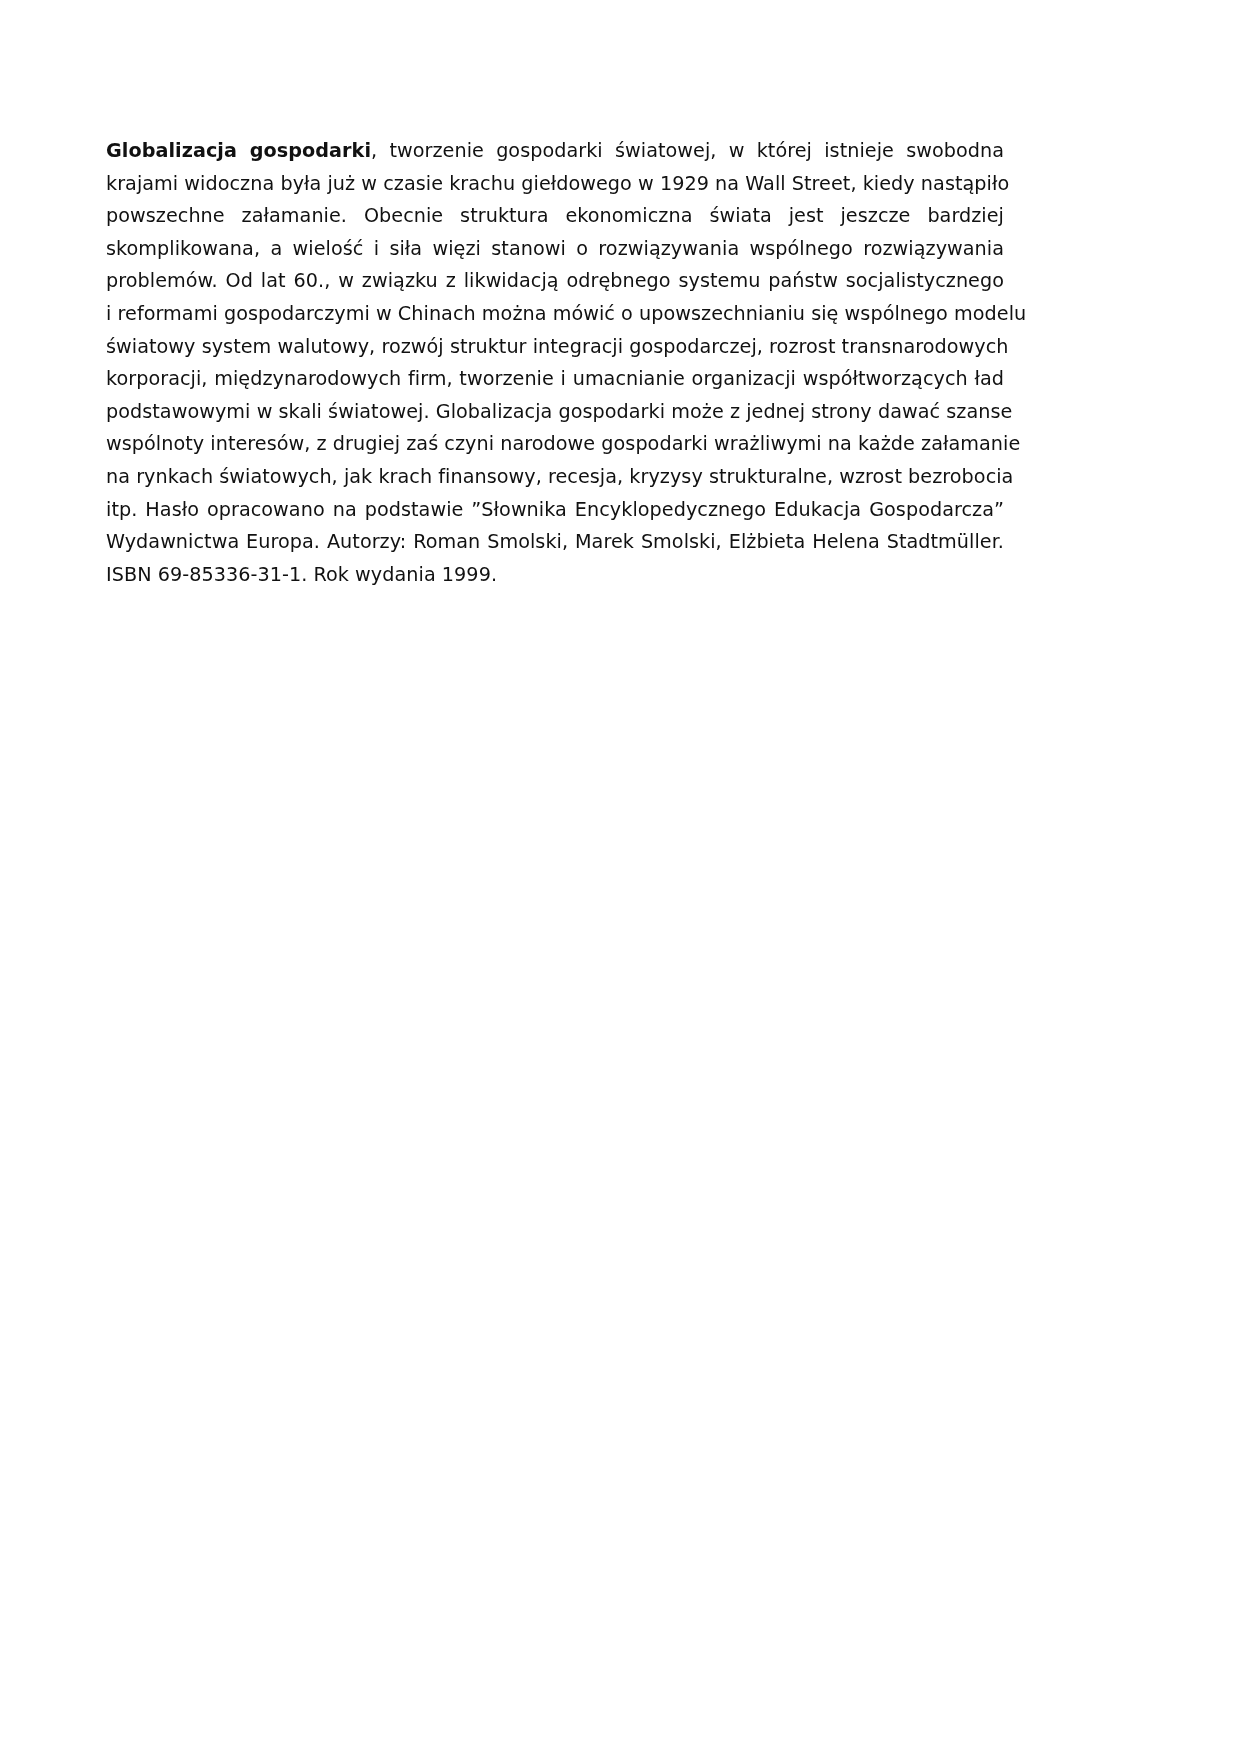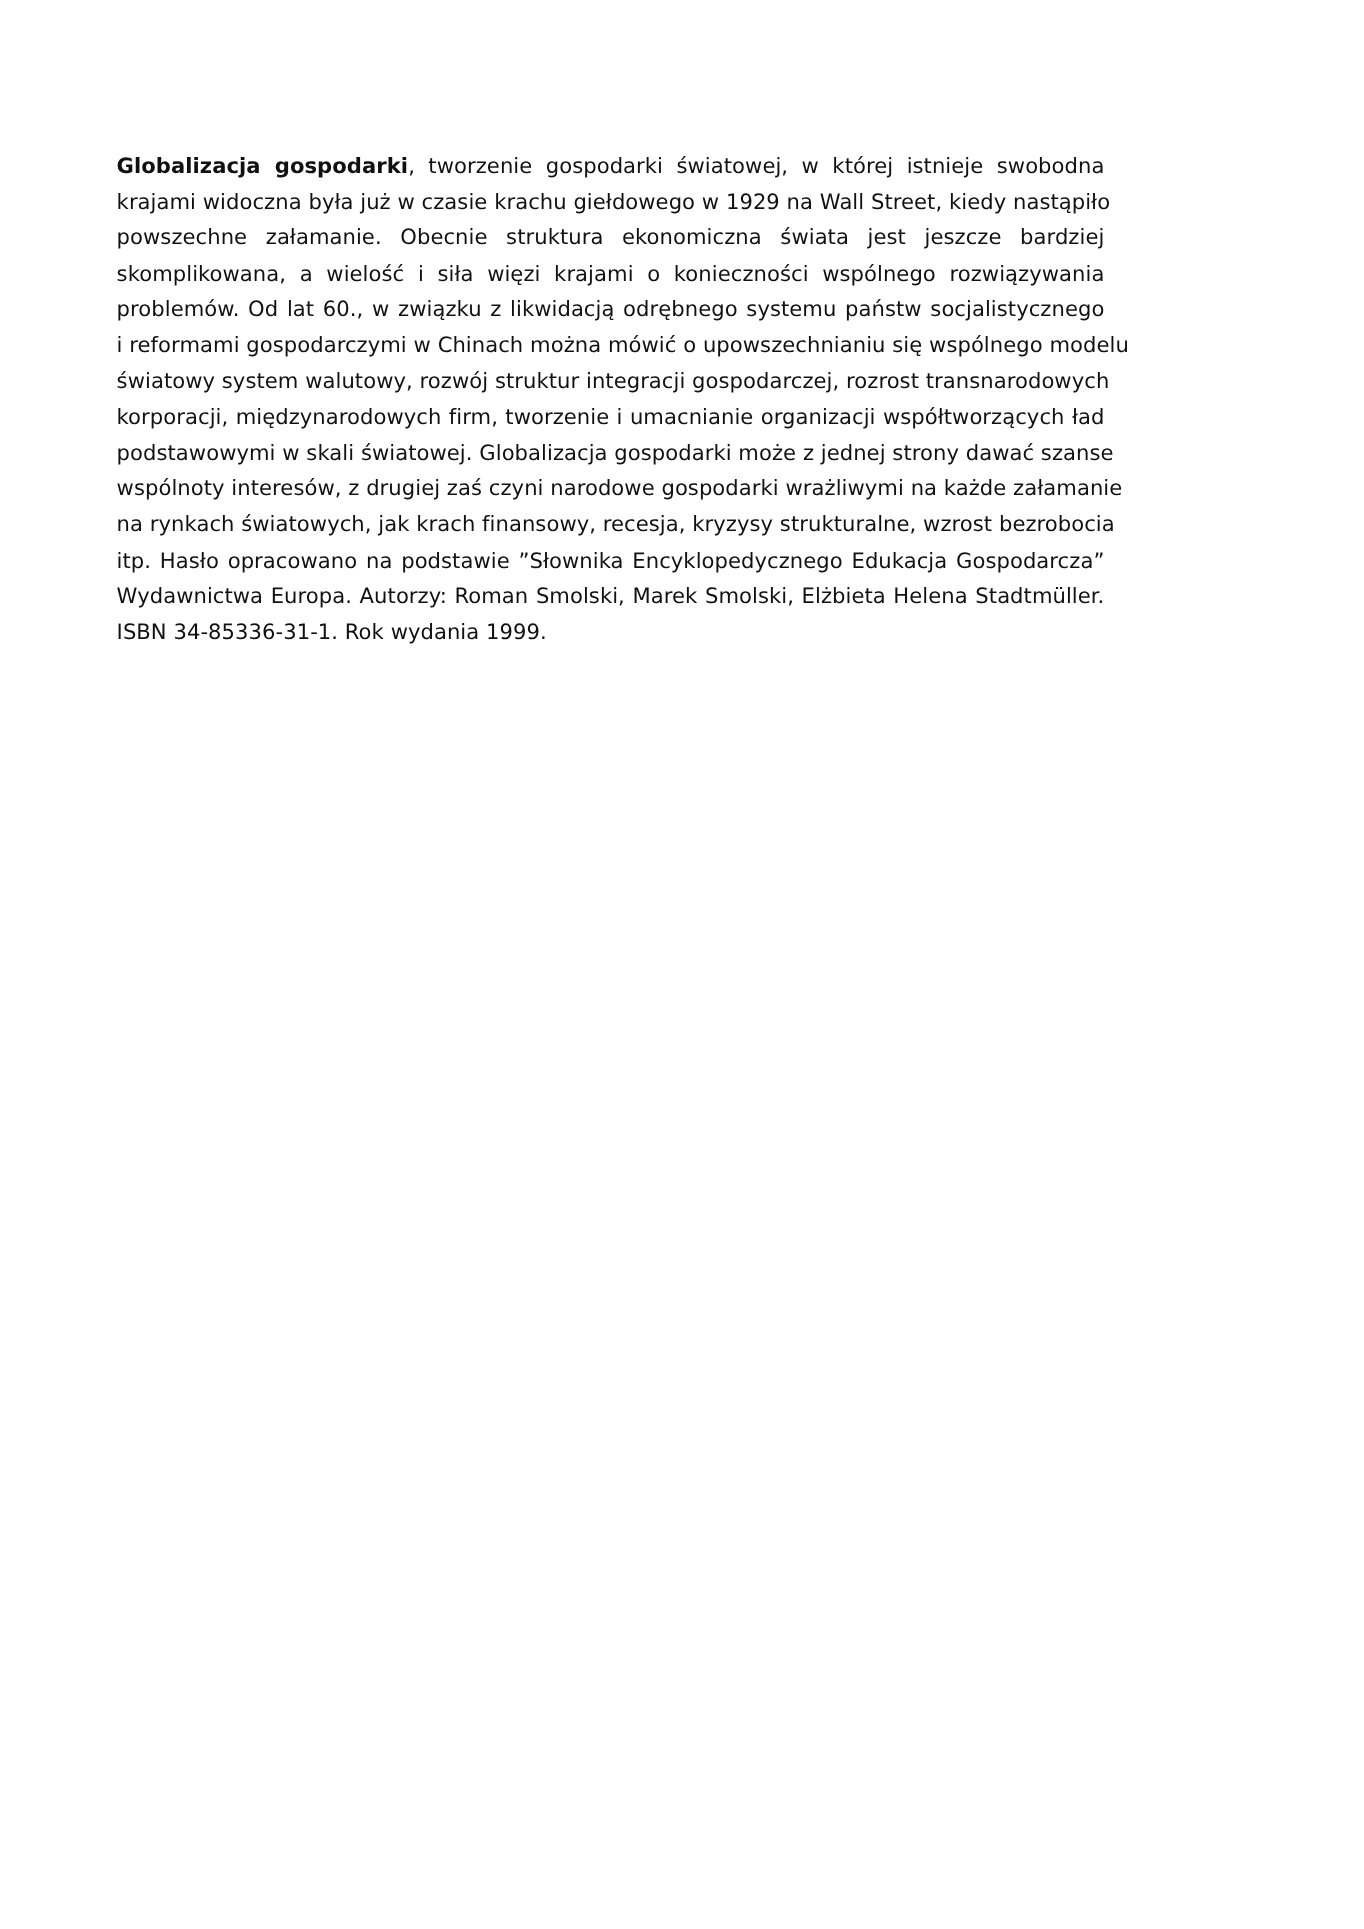--- a/index.html
+++ b/index.html
@@ -48,25 +48,25 @@
     }
   </style>
 </head>
 <body>
 
 <div class="page">
   <div class="content">
     <span class="line"><span class="bold">Globalizacja gospodarki</span><span>, tworzenie gospodarki światowej, w której istnieje swobodna</span></span>
     <span class="line">krajami widoczna była już w czasie krachu giełdowego w 1929 na Wall Street, kiedy nastąpiło</span>
     <span class="line">powszechne załamanie. Obecnie struktura ekonomiczna świata jest jeszcze bardziej</span>
-    <span class="line">skomplikowana, a wielość i siła więzi krajami o konieczności wspólnego rozwiązywania</span>
+    <span class="line">skomplikowana, a wielość i siła więzi stanowi o rozwiązywania wspólnego rozwiązywania</span>
     <span class="line">problemów. Od lat 60., w związku z likwidacją odrębnego systemu państw socjalistycznego</span>
     <span class="line">i reformami gospodarczymi w Chinach można mówić o upowszechnianiu się wspólnego modelu</span>
     <span class="line">światowy system walutowy, rozwój struktur integracji gospodarczej, rozrost transnarodowych</span>
     <span class="line">korporacji, międzynarodowych firm, tworzenie i umacnianie organizacji współtworzących ład</span>
     <span class="line">podstawowymi w skali światowej. Globalizacja gospodarki może z jednej strony dawać szanse</span>
     <span class="line">wspólnoty interesów, z drugiej zaś czyni narodowe gospodarki wrażliwymi na każde załamanie</span>
     <span class="line">na rynkach światowych, jak krach finansowy, recesja, kryzysy strukturalne, wzrost bezrobocia</span>
     <span class="line">itp. Hasło opracowano na podstawie ”Słownika Encyklopedycznego Edukacja Gospodarcza”</span>
     <span class="line">Wydawnictwa Europa. Autorzy: Roman Smolski, Marek Smolski, Elżbieta Helena Stadtmüller.</span>
-    <span class="line last">ISBN 34-85336-31-1. Rok wydania 1999.</span>
+    <span class="line last">ISBN 69-85336-31-1. Rok wydania 1999.</span>
   </div>
 </div>
 
 </body></html>

